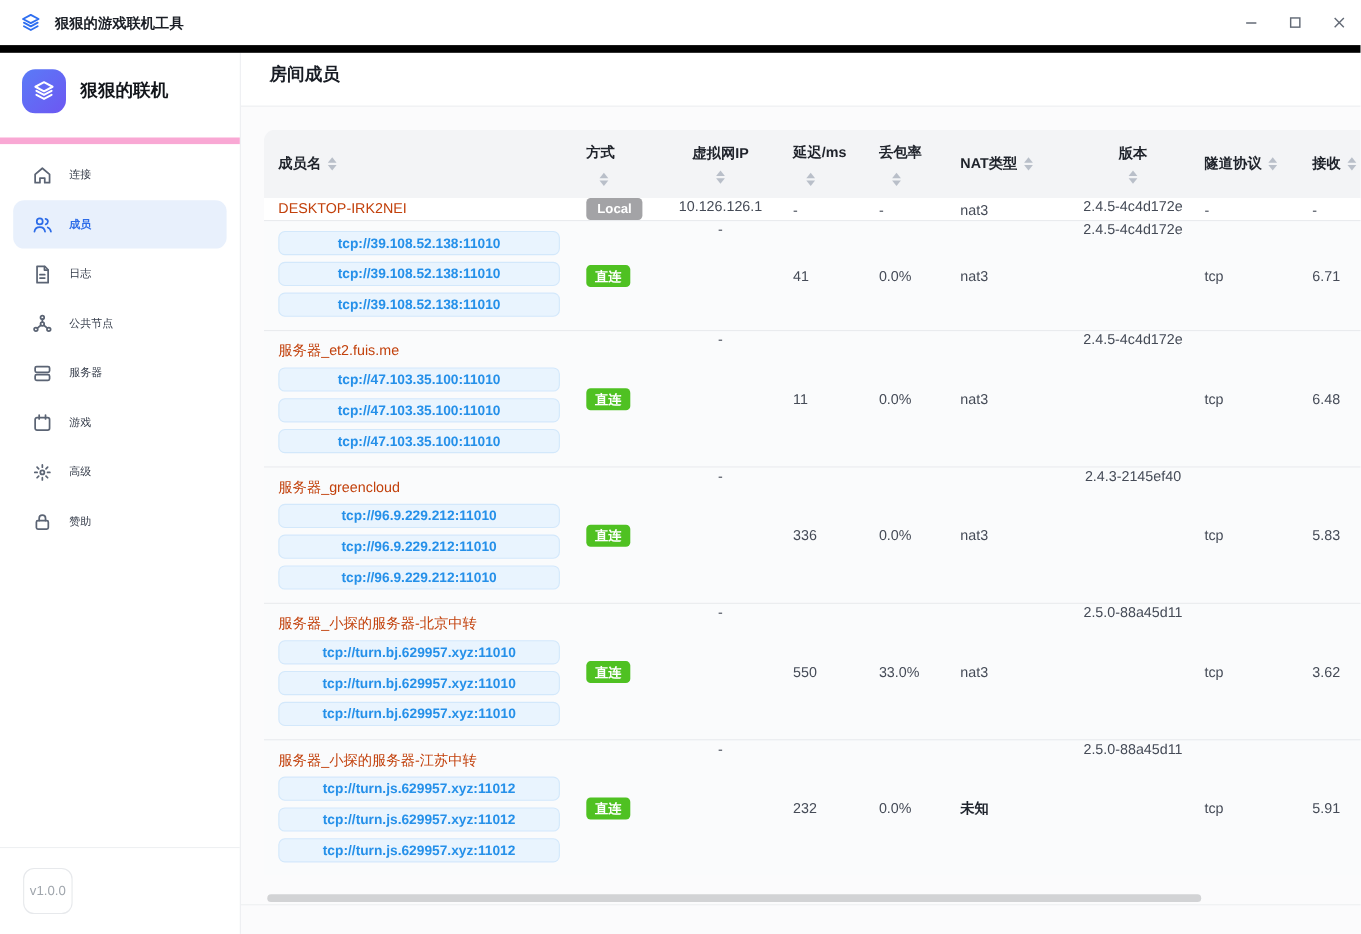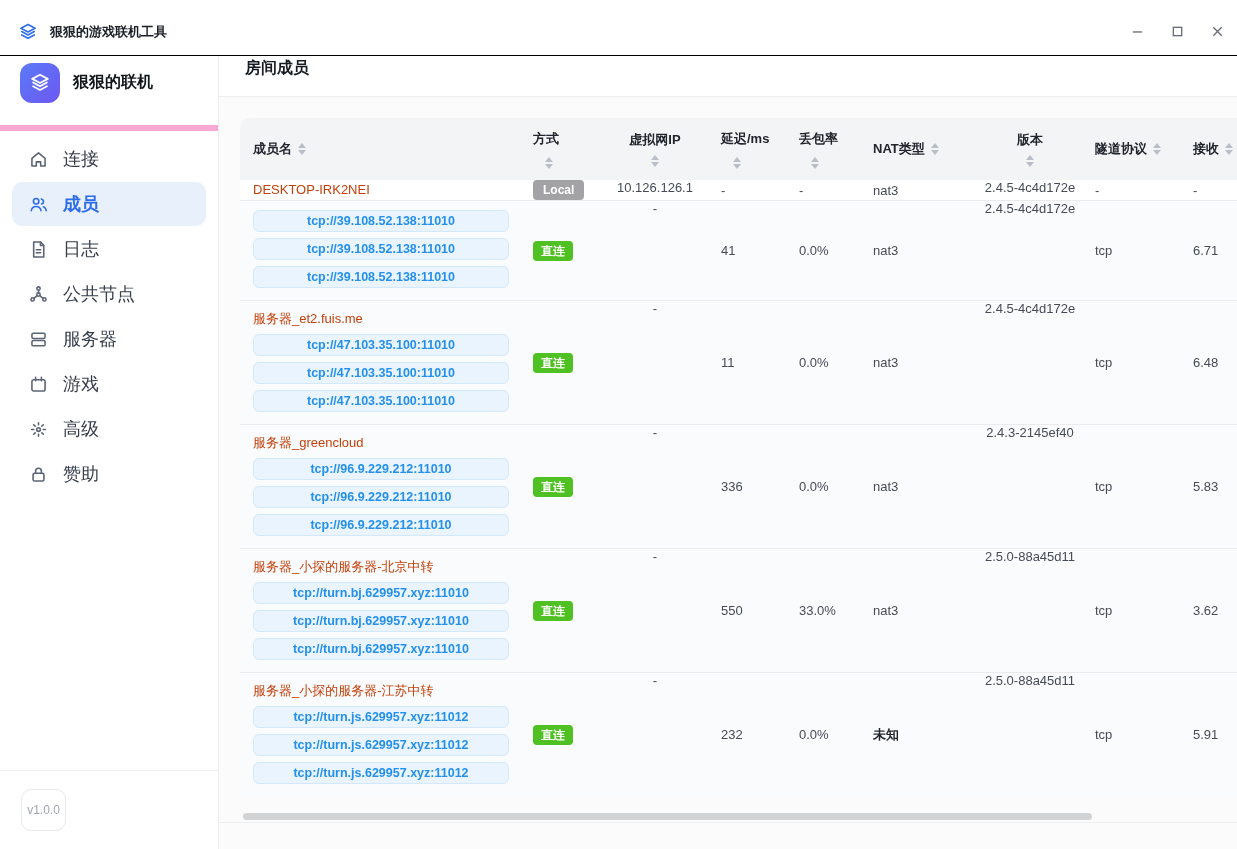--- a/index.html
+++ b/index.html
@@ -1,38 +1,38 @@
 <!DOCTYPE html>
 <html><head>
 <meta charset="utf-8">
 <style>
   * { margin:0; padding:0; box-sizing:border-box; }
   html,body { width:1237px; height:849px; overflow:hidden; }
   body { font-family:"Liberation Sans","DejaVu Sans",sans-serif; background:#fff; color:#30353f; position:relative; }
 
   
-  .titlebar { position:absolute; left:0; top:8px; width:1237px; height:48px; background:#fff; border-bottom:1px solid #000000; display:flex; align-items:center; z-index:20; }
+  .titlebar { position:absolute; left:0; top:0; width:1237px; height:48px; background:#fff; border-bottom:7px solid #000000; display:flex; align-items:center; z-index:20; }
   .tb-logo { width:20px; height:20px; margin-left:18px; color:#2f6ff0; }
   .tb-logo svg { width:20px; height:20px; display:block; }
   .tb-title { margin-left:12px; font-size:13px; font-weight:bold; color:#1b1f26; }
   .tb-controls { margin-left:auto; display:flex; align-items:center; height:100%; }
   .tb-btn { width:40px; height:100%; display:flex; align-items:center; justify-content:center; color:#636a76; cursor:pointer; }
   .tb-btn svg { width:13px; height:13px; display:block; }
 
   
   .sidebar { position:absolute; left:0; top:40px; width:219px; bottom:0; background:#fff; border-right:1px solid #ecedf0; }
   .brand { height:91px; display:flex; align-items:center; padding-left:20px; border-bottom:6px solid #f9a8d4; }
   .brand-icon { width:40px; height:40px; border-radius:12px; background:linear-gradient(135deg,#5a7bf7 0%,#6d57f2 100%); display:flex; align-items:center; justify-content:center; color:#fff; }
   .brand-icon svg { width:22px; height:22px; }
   .brand-name { margin-left:13px; font-size:16px; font-weight:bold; color:#12151a; }
   .nav { padding:6px 12px 0 12px; }
   .nav-item { height:44px; margin-bottom:1px; display:flex; align-items:center; border-radius:10px; padding-left:16px; cursor:pointer; color:#353c4a; }
   .nav-item .nav-ico { width:21px; height:21px; color:#5b6474; display:flex; }
   .nav-item .nav-ico svg { width:21px; height:21px; }
-  .nav-item .nav-label { margin-left:14px; font-size:18px; }
+  .nav-item .nav-label { margin-left:14px; font-size:10px; }
   .nav-item.active { background:#e8f0fc; color:#2d6ce8; }
   .nav-item.active .nav-ico { color:#2d6ce8; }
   .nav-item.active .nav-label { font-weight:bold; }
   .side-footer { position:absolute; left:0; right:0; bottom:0; height:79px; border-top:1px solid #eef0f2; }
   .version-box { position:absolute; left:21px; top:18px; width:45px; height:42px; border:1px solid #e7e9ec; border-radius:10px; display:flex; align-items:center; justify-content:center; font-size:12px; color:#a0a6ad; background:#fff; }
 
   
   .main { position:absolute; left:219px; top:40px; right:0; bottom:0; background:#fbfbfc; }
   .page-header { height:57px; background:#fff; border-bottom:1px solid #ecedf0; display:flex; align-items:center; padding-left:26px; }
   .page-title { font-size:16px; font-weight:bold; color:#181c24; }

